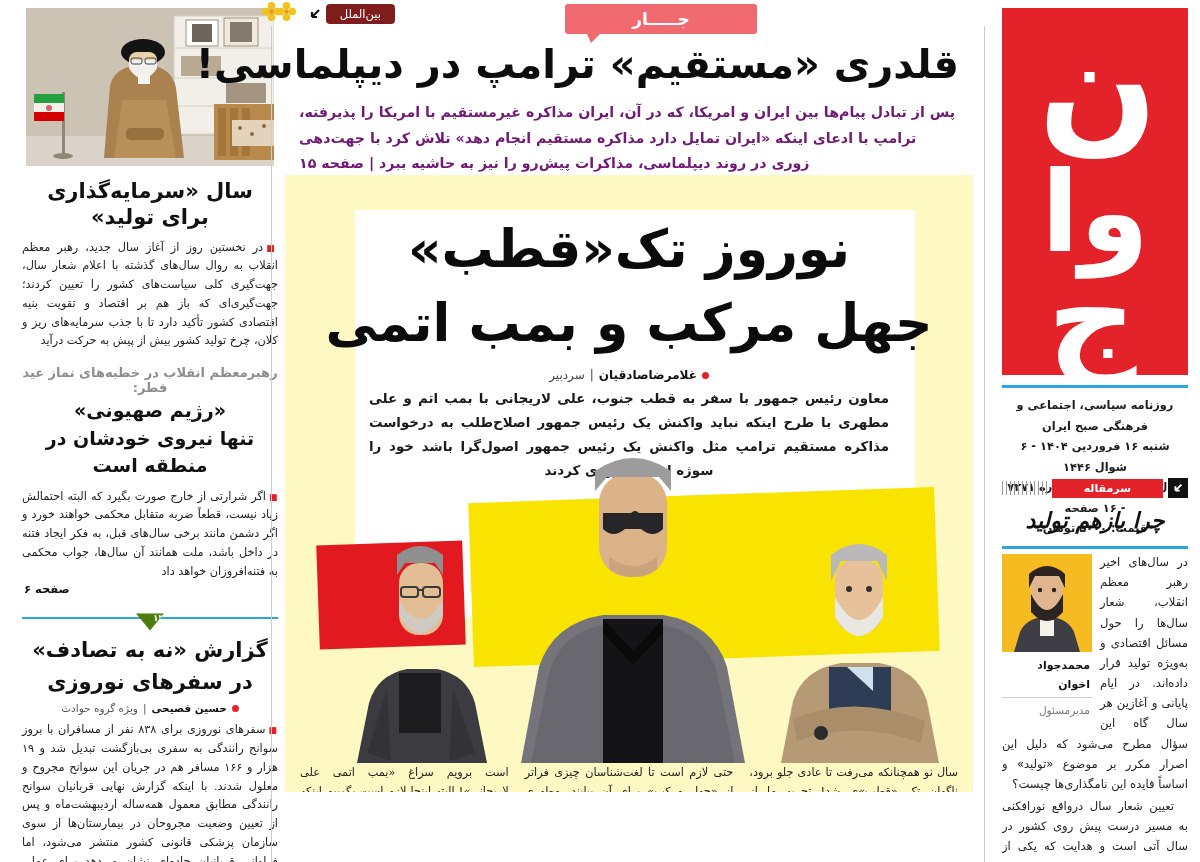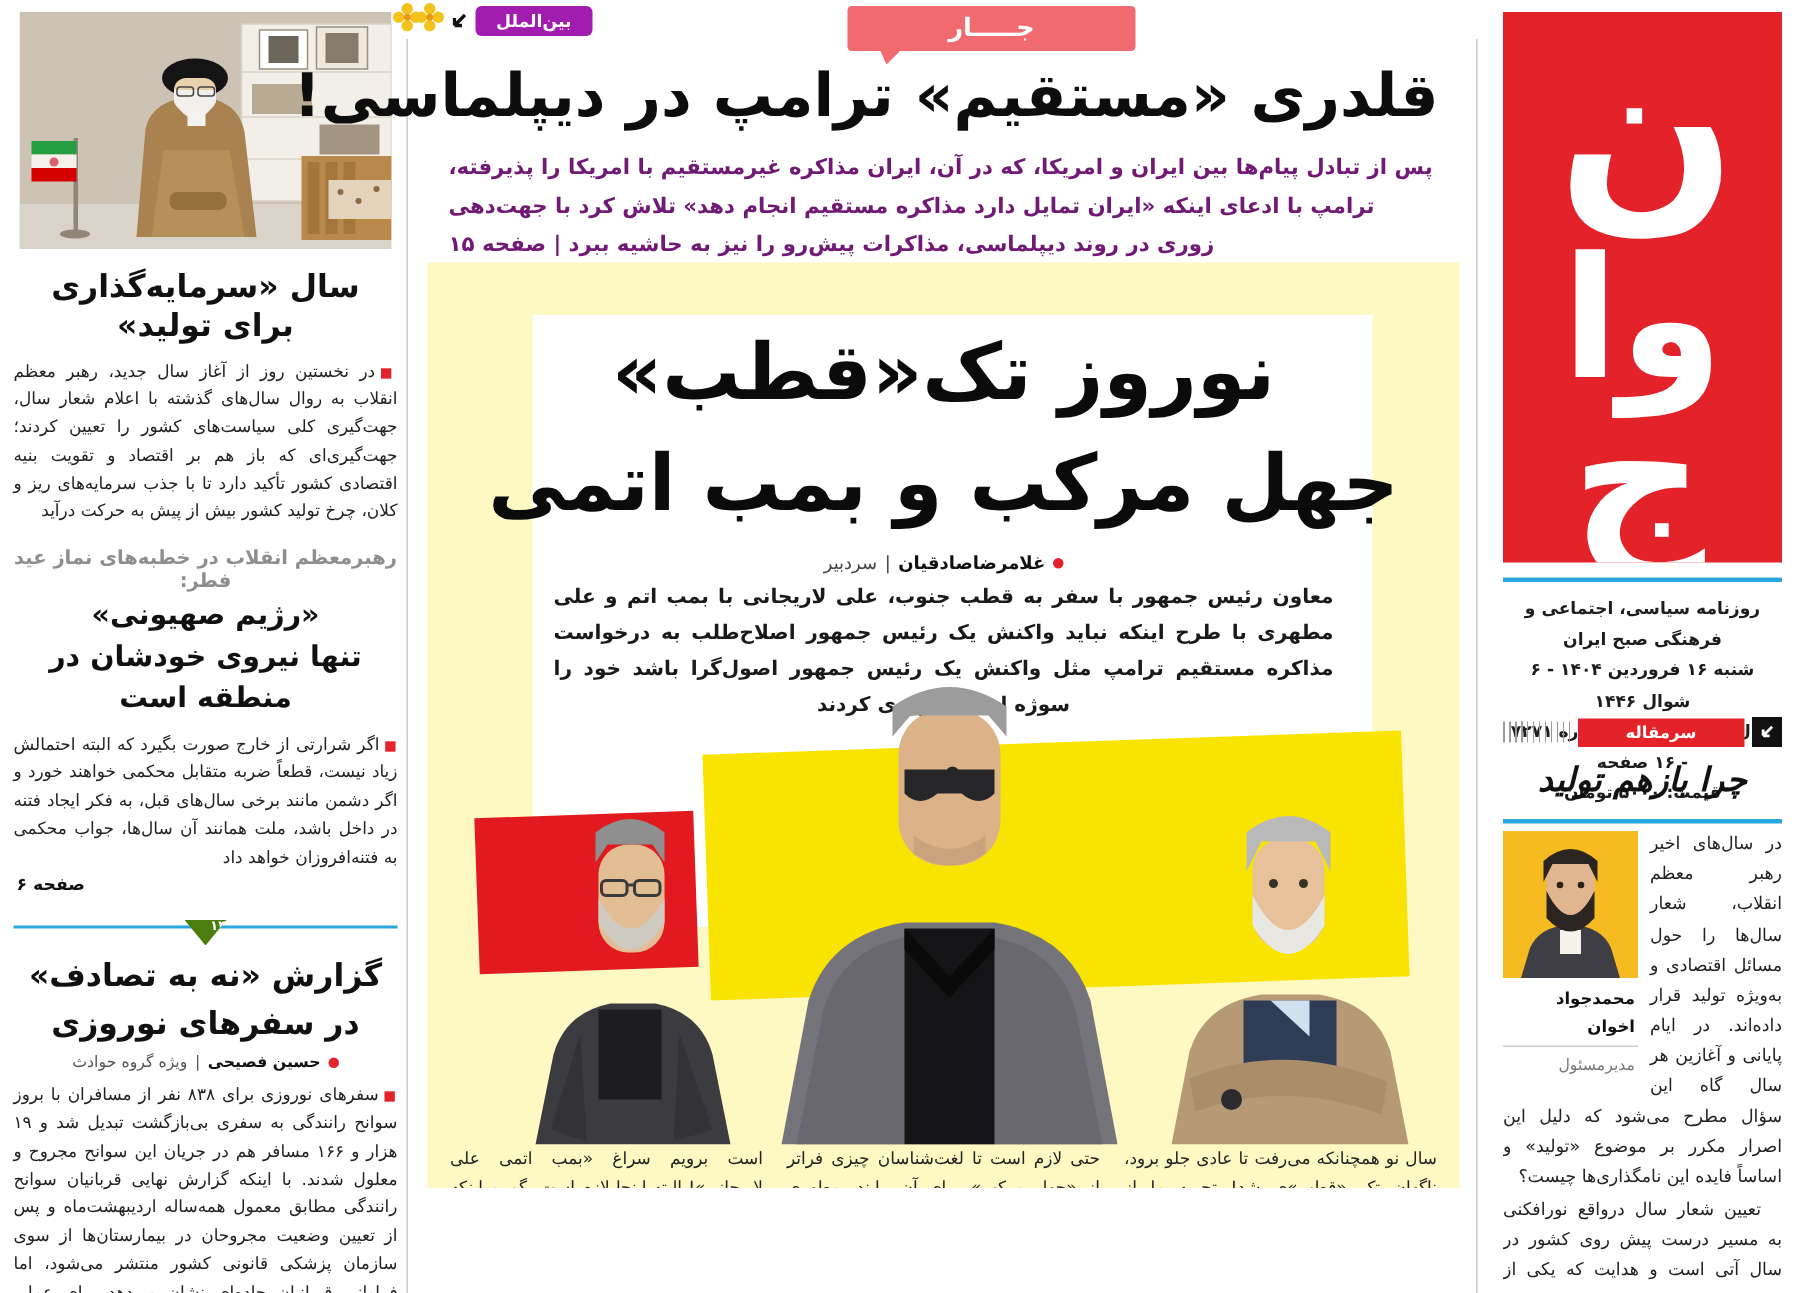--- a/index.html
+++ b/index.html
@@ -1,41 +1,41 @@
 <!DOCTYPE html>
 <html lang="fa"><head>
 <meta charset="utf-8">
 <style>
   html,body{margin:0;padding:0;background:#fff;}
   *{box-sizing:border-box;font-family:"DejaVu Sans",sans-serif;}
   #page{position:relative;width:1200px;height:862px;background:#fff;overflow:hidden;direction:rtl;}
   .vrule{position:absolute;top:26px;bottom:0;width:1px;background:#cfcdc9;}
   
-  #left-col{position:absolute;left:4px;top:0;width:266px;height:862px;padding:8px 5px 0 5px;direction:rtl;}
+  #left-col{position:absolute;left:17px;top:0;width:266px;height:862px;padding:8px 5px 0 5px;direction:rtl;}
   .lc-photo{width:248px;height:158px;display:block;margin:0 auto;}
   .lc-h1{font-size:21px;font-weight:800;color:#111;text-align:center;margin:12px 0 8px 0;line-height:1.25;}
   .lc-body{font-size:11.3px;line-height:1.66;color:#222;text-align:justify;position:relative;margin:0 0 6px 0;}
   .bullet-sq{color:#e32229;font-size:9px;margin-left:3px;}
   .lc-kicker{font-size:13px;font-weight:700;color:#8e8e8e;text-align:center;margin:14px 0 2px 0;}
   .lc-h2{font-size:19px;font-weight:800;color:#111;text-align:center;line-height:1.45;margin:2px 0 8px 0;}
   .pageref{position:absolute;left:2px;bottom:0;font-weight:800;font-size:11.5px;color:#111;}
   .divider{position:relative;height:20px;margin:10px 0 6px 0;}
   .divider::before{content:"";position:absolute;left:0;right:0;top:8px;border-top:2px solid #2aa7de;}
   .divider .tri{position:absolute;left:50%;transform:translateX(-50%);top:4px;width:28px;height:17px;background:#4d7c0f;clip-path:polygon(0 0,100% 0,50% 100%);text-align:right;}
   .divider .tri i{font-style:normal;color:#fff;font-size:9px;line-height:11px;display:block;font-weight:700;}
   .lc-h3{font-size:21px;font-weight:800;color:#111;text-align:center;line-height:1.5;margin:6px 0 4px 0;}
   .byline{display:flex;align-items:center;justify-content:center;gap:5px;font-size:10.5px;color:#555;margin:0 0 7px 0;}
   .byline .dot{width:7px;height:7px;border-radius:50%;background:#e32229;flex:0 0 auto;}
   .byline b{color:#111;}
   
   #center{position:absolute;left:285px;top:0;width:688px;height:862px;}
   .flower{position:absolute;width:19px;height:19px;}
   .sec-tag-row{position:absolute;top:4px;right:578px;display:flex;align-items:center;gap:4px;direction:ltr;}
   .arrow-sw{display:inline-block;}
-  .sec-label{background:#a21caf;color:#fff;font-size:11.5px;font-weight:700;padding:3px 14px;border-radius:4px;}
+  .sec-label{background:#7f1d1d;color:#fff;font-size:11.5px;font-weight:400;padding:3px 14px;border-radius:4px;}
   .bubble{position:absolute;top:4px;left:280px;width:192px;height:30px;background:#f06a70;color:#fff;font-weight:800;font-size:17px;text-align:center;line-height:30px;border-radius:3px;letter-spacing:1px;}
   .bubble::after{content:"";position:absolute;left:22px;top:100%;border:9px solid transparent;border-top-color:#f06a70;border-left-width:4px;}
   .top-headline{margin:40px 14px 0 0;text-align:right;font-size:40px;font-weight:800;color:#0d0d0d;white-space:nowrap;line-height:1.2;}
   .top-lede{margin:12px 14px 0 14px;font-size:14.2px;font-weight:600;color:#701a75;line-height:1.8;text-align:left;}
   .top-rule{border:none;border-top:1px solid #d8d6d2;margin:15px 2px 0 2px;}
   #main-card{position:absolute;left:0;top:175px;width:688px;height:617px;background:#fef9c3;}
   .white-box{position:absolute;left:70px;top:35px;width:560px;height:408px;background:#fff;}
   .m-title{position:absolute;left:0;width:100%;text-align:center;font-weight:900;color:#0b0b0b;font-size:52px;white-space:nowrap;line-height:1;}
   .m-byline{position:absolute;left:0;top:193px;width:100%;display:flex;justify-content:center;align-items:center;gap:5px;font-size:12px;color:#444;}
   .m-byline .dot{width:7px;height:7px;border-radius:50%;background:#e32229;}

